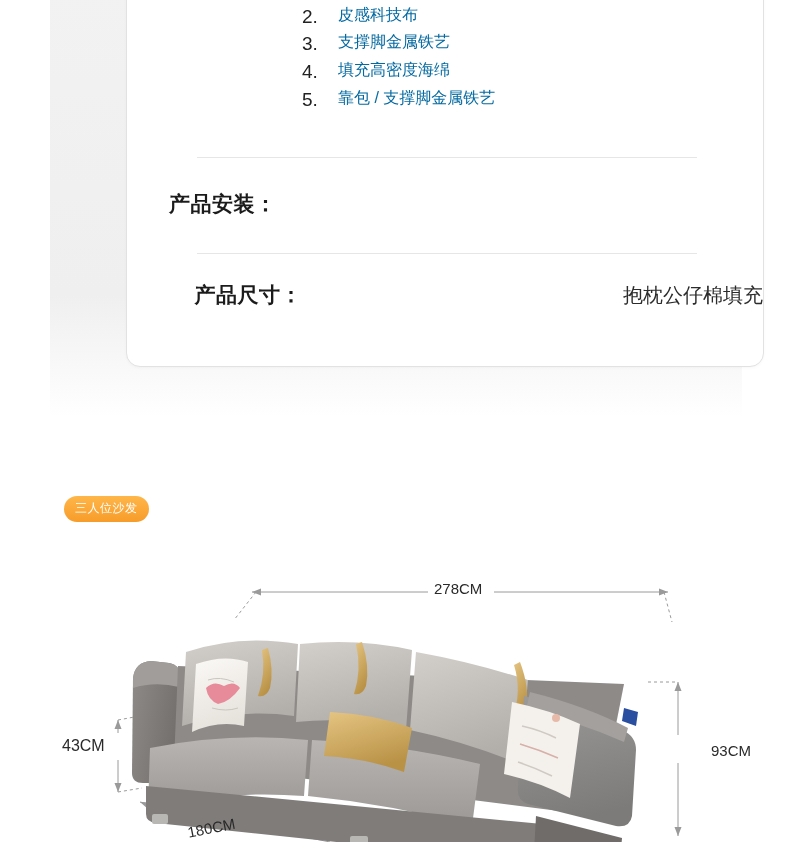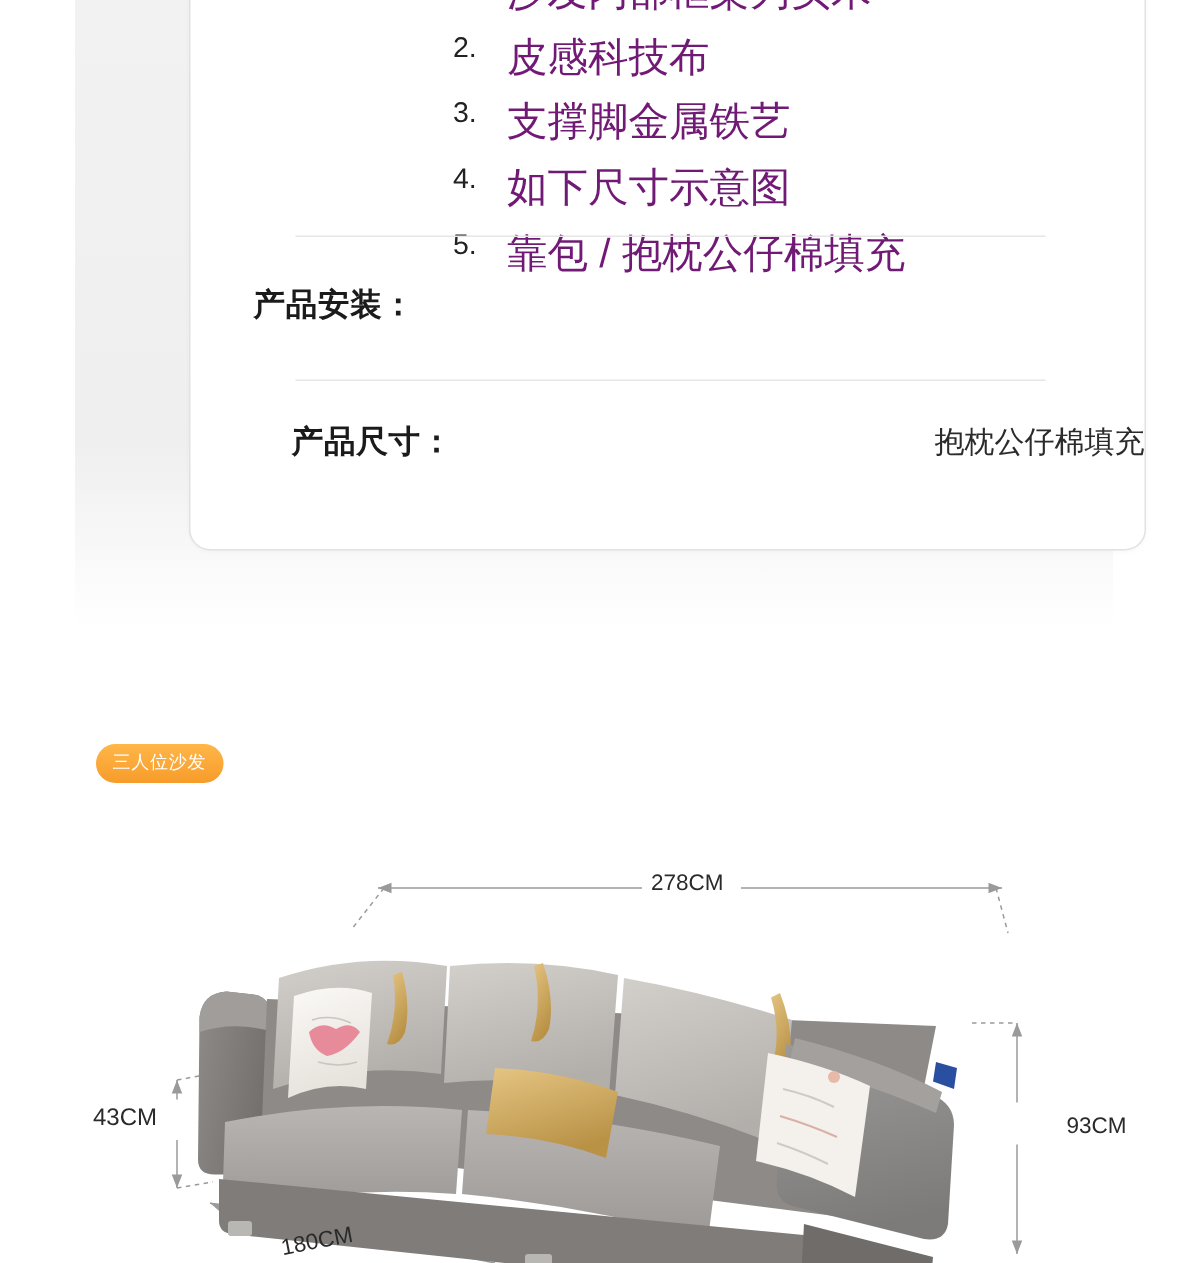--- a/index.html
+++ b/index.html
@@ -67,22 +67,22 @@
   .row-materials { top: 18px; }
   ol.mat-list {
     margin: 0;
     padding: 0 0 0 36px;
     list-style: none;
     counter-reset: matc;
   }
   ol.mat-list li {
     counter-increment: matc;
     position: relative;
-    font-size: 27px;
-    color: #701a75;
+    font-size: 16px;
+    color: #0369a1;
     line-height: 1.45;
     margin-bottom: 4.5px;
     white-space: nowrap;
   }
   ol.mat-list li::before {
     content: counter(matc) ".";
     position: absolute;
     left: -36px;
     width: 28px;
     text-align: left;
@@ -146,22 +146,22 @@
 <div class="spec-outer">
   <div class="spec-card">
 
     <div class="spec-row row-materials">
       <div class="spec-label">主要材质：</div>
       <div class="spec-value">
         <ol class="mat-list">
           <li>沙发内部框架为实木</li>
           <li>皮感科技布</li>
           <li>支撑脚金属铁艺</li>
-          <li>如下尺寸示意图</li>
-          <li>靠包 / 抱枕公仔棉填充</li>
+          <li>填充高密度海绵</li>
+          <li>靠包 / 支撑脚金属铁艺</li>
         </ol>
       </div>
     </div>
 
     <div class="divider div-1"></div>
 
     <div class="spec-row row-install">
       <div class="spec-label">产品安装：</div>
     </div>
 

